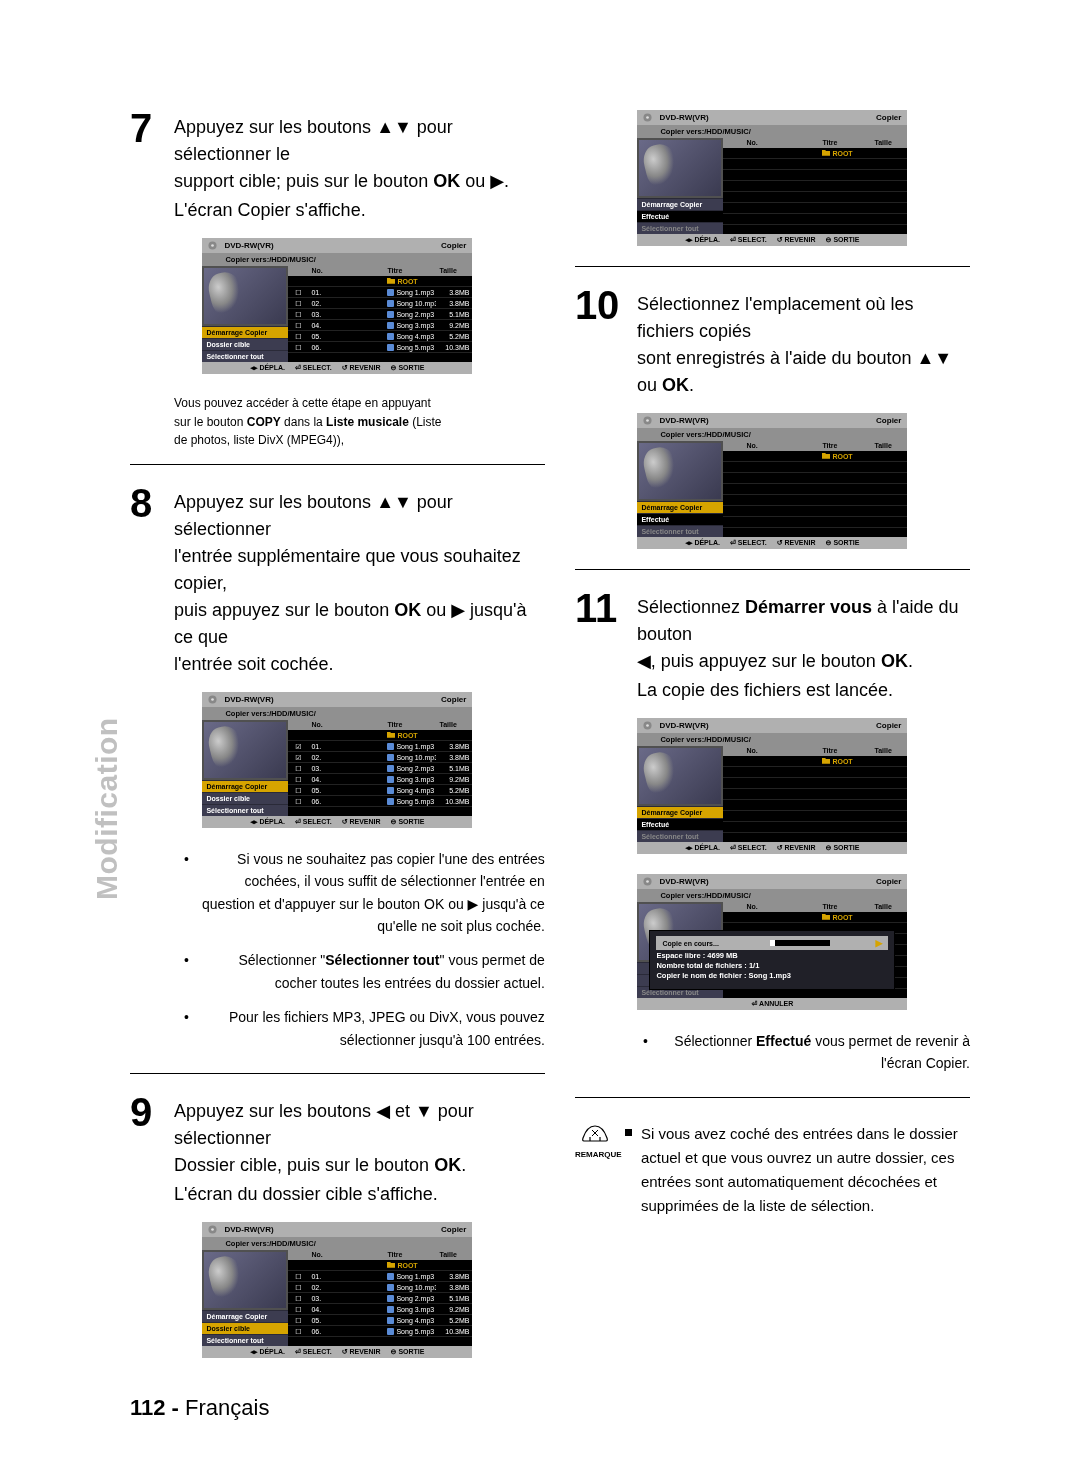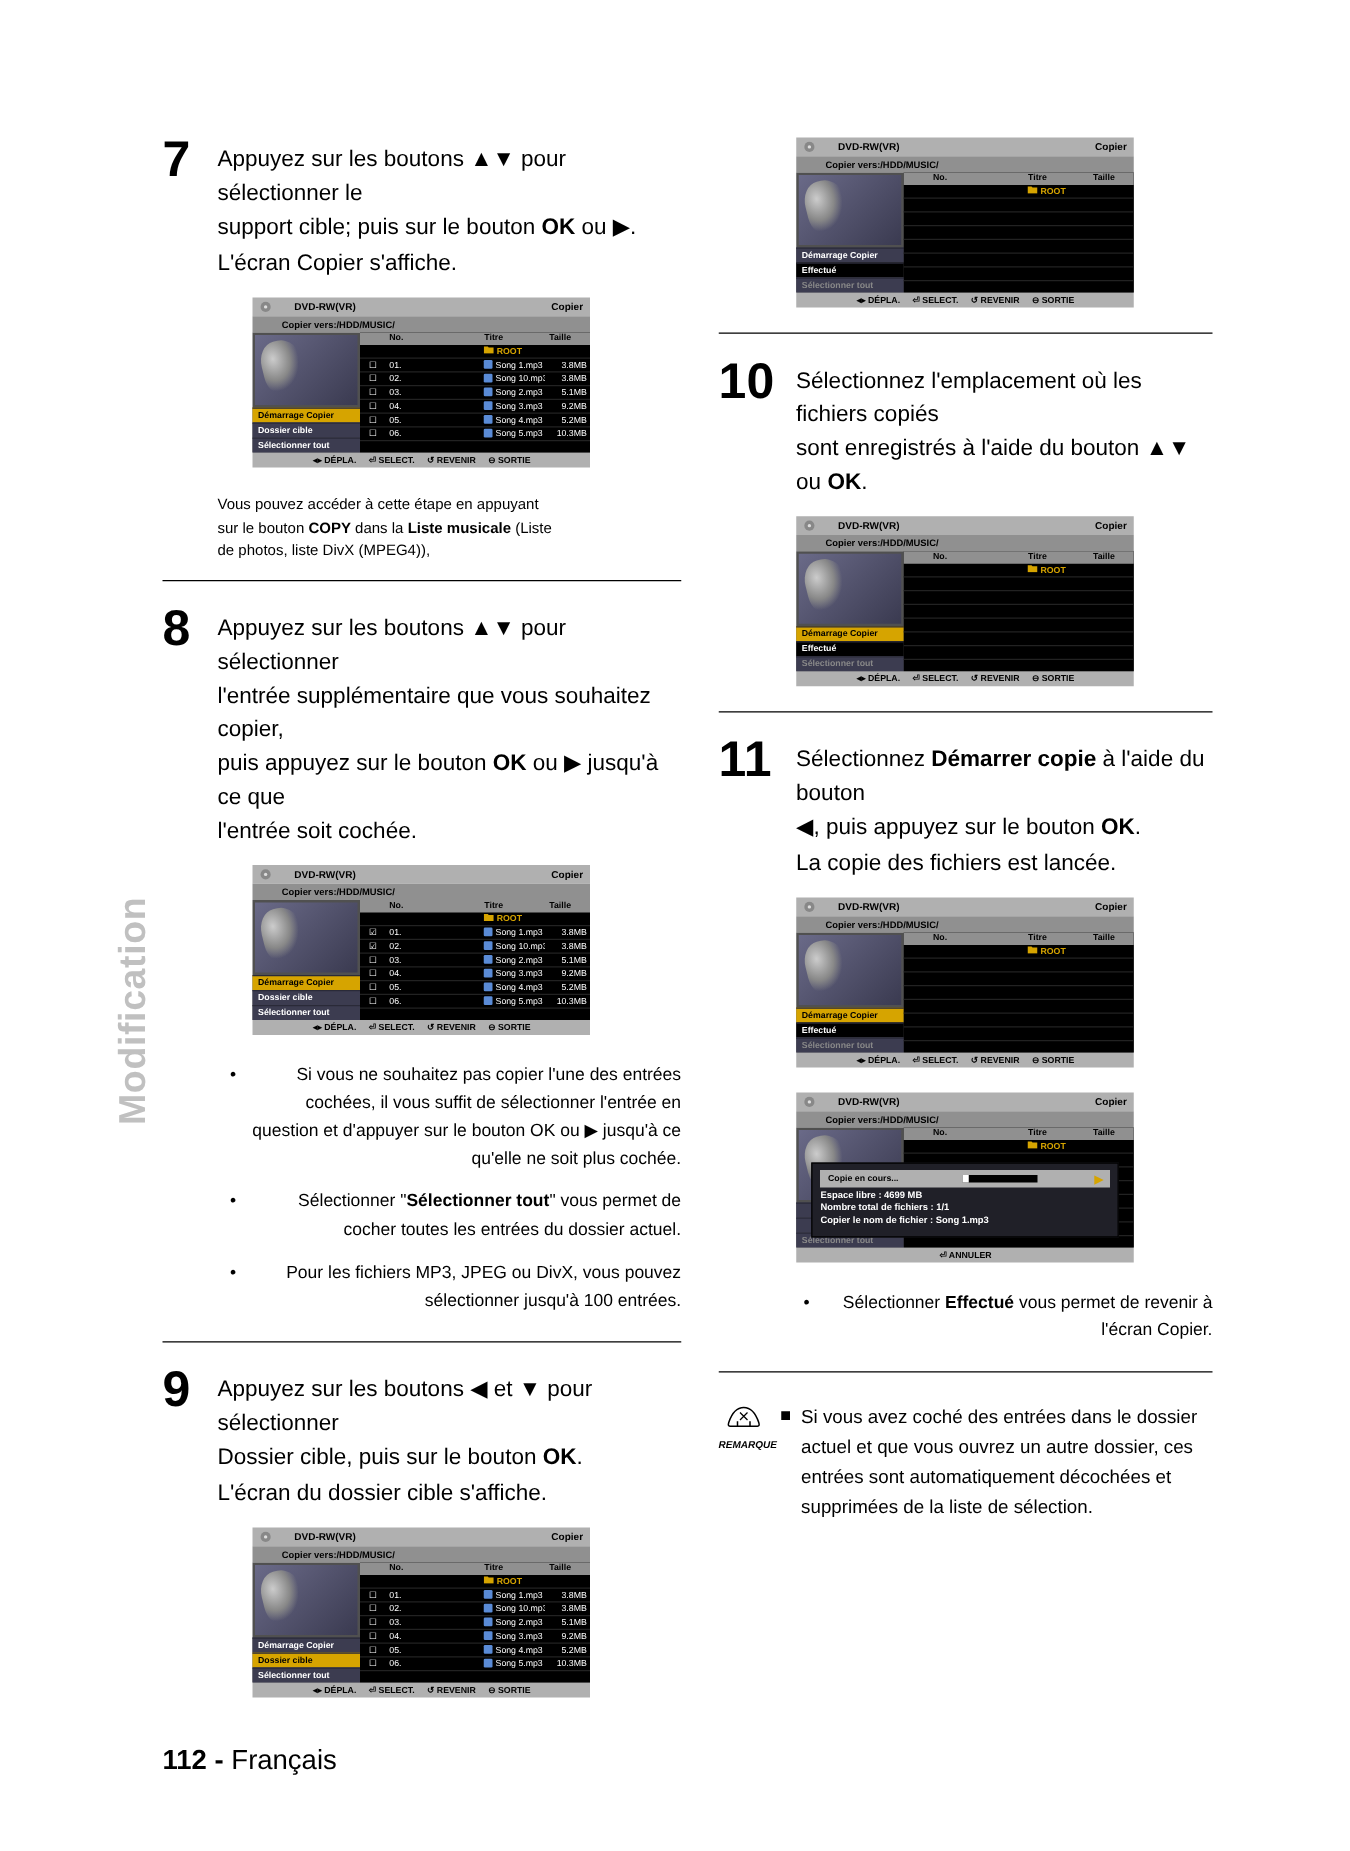--- a/index.html
+++ b/index.html
@@ -94,21 +94,21 @@
     background: #b0b0b0;
     display: flex;
     justify-content: space-between;
     align-items: center;
     padding: 3px 6px;
     font-weight: bold;
   }
   .ui-disc {
     display: inline-flex;
     align-items: center;
-    gap: 18px;
+    gap: 7px;
   }
   .ui-disc svg { width: 9px; height: 9px; }
   .ui-bar2 {
     background: #909090;
     padding: 2px 23px;
     font-size: 7.5px;
     font-weight: bold;
   }
   .ui-body {
     display: flex;
@@ -224,21 +224,21 @@
   .note-box {
     display: flex;
     gap: 10px;
     margin-top: 24px;
   }
   .note-icon {
     text-align:center;
     width: 40px;
   }
   .note-icon svg{width:28px;height:22px;stroke:#000;fill:none;stroke-width:1.2;}
-  .note-icon-label{font-size:8px;font-weight:bold;margin-top:2px;font-style:italic;}
+  .note-icon-label{font-size:8px;font-weight:bold;margin-top:2px;}
   .note-text{
     font-size:15px;line-height:1.6;position:relative;padding-left:16px;
   }
   .note-text::before{
     content:"";position:absolute;left:0;top:7px;width:7px;height:7px;background:#000;
   }
   .glyph{font-family:Arial;}
   b{font-weight:bold;}
 </style>
 </head>
@@ -722,21 +722,21 @@
           <span>↺ REVENIR</span>
           <span>⊖ SORTIE</span>
         </div>
       </div>
 
     <hr class="sep">
 
     <div class="step">
       <div class="step-num wide">11</div>
       <div class="step-text">
-        <span>Sélectionnez </span><b>Démarrer copie</b><span> à l'aide du bouton</span><br>
+        <span>Sélectionnez </span><b>Démarrer vous</b><span> à l'aide du bouton</span><br>
         <span class="glyph">◀</span><span>, puis appuyez sur le bouton </span><b>OK</b><span>.</span>
         <div class="below">La copie des fichiers est lancée.</div>
       </div>
     </div>
 
     <div class="ui-shot" id="ui11a">
     <div class="ui-bar">
           <span class="ui-disc">
             <svg viewBox="0 0 10 10">
               <circle cx="5" cy="5" r="4.5" fill="#888"></circle>

